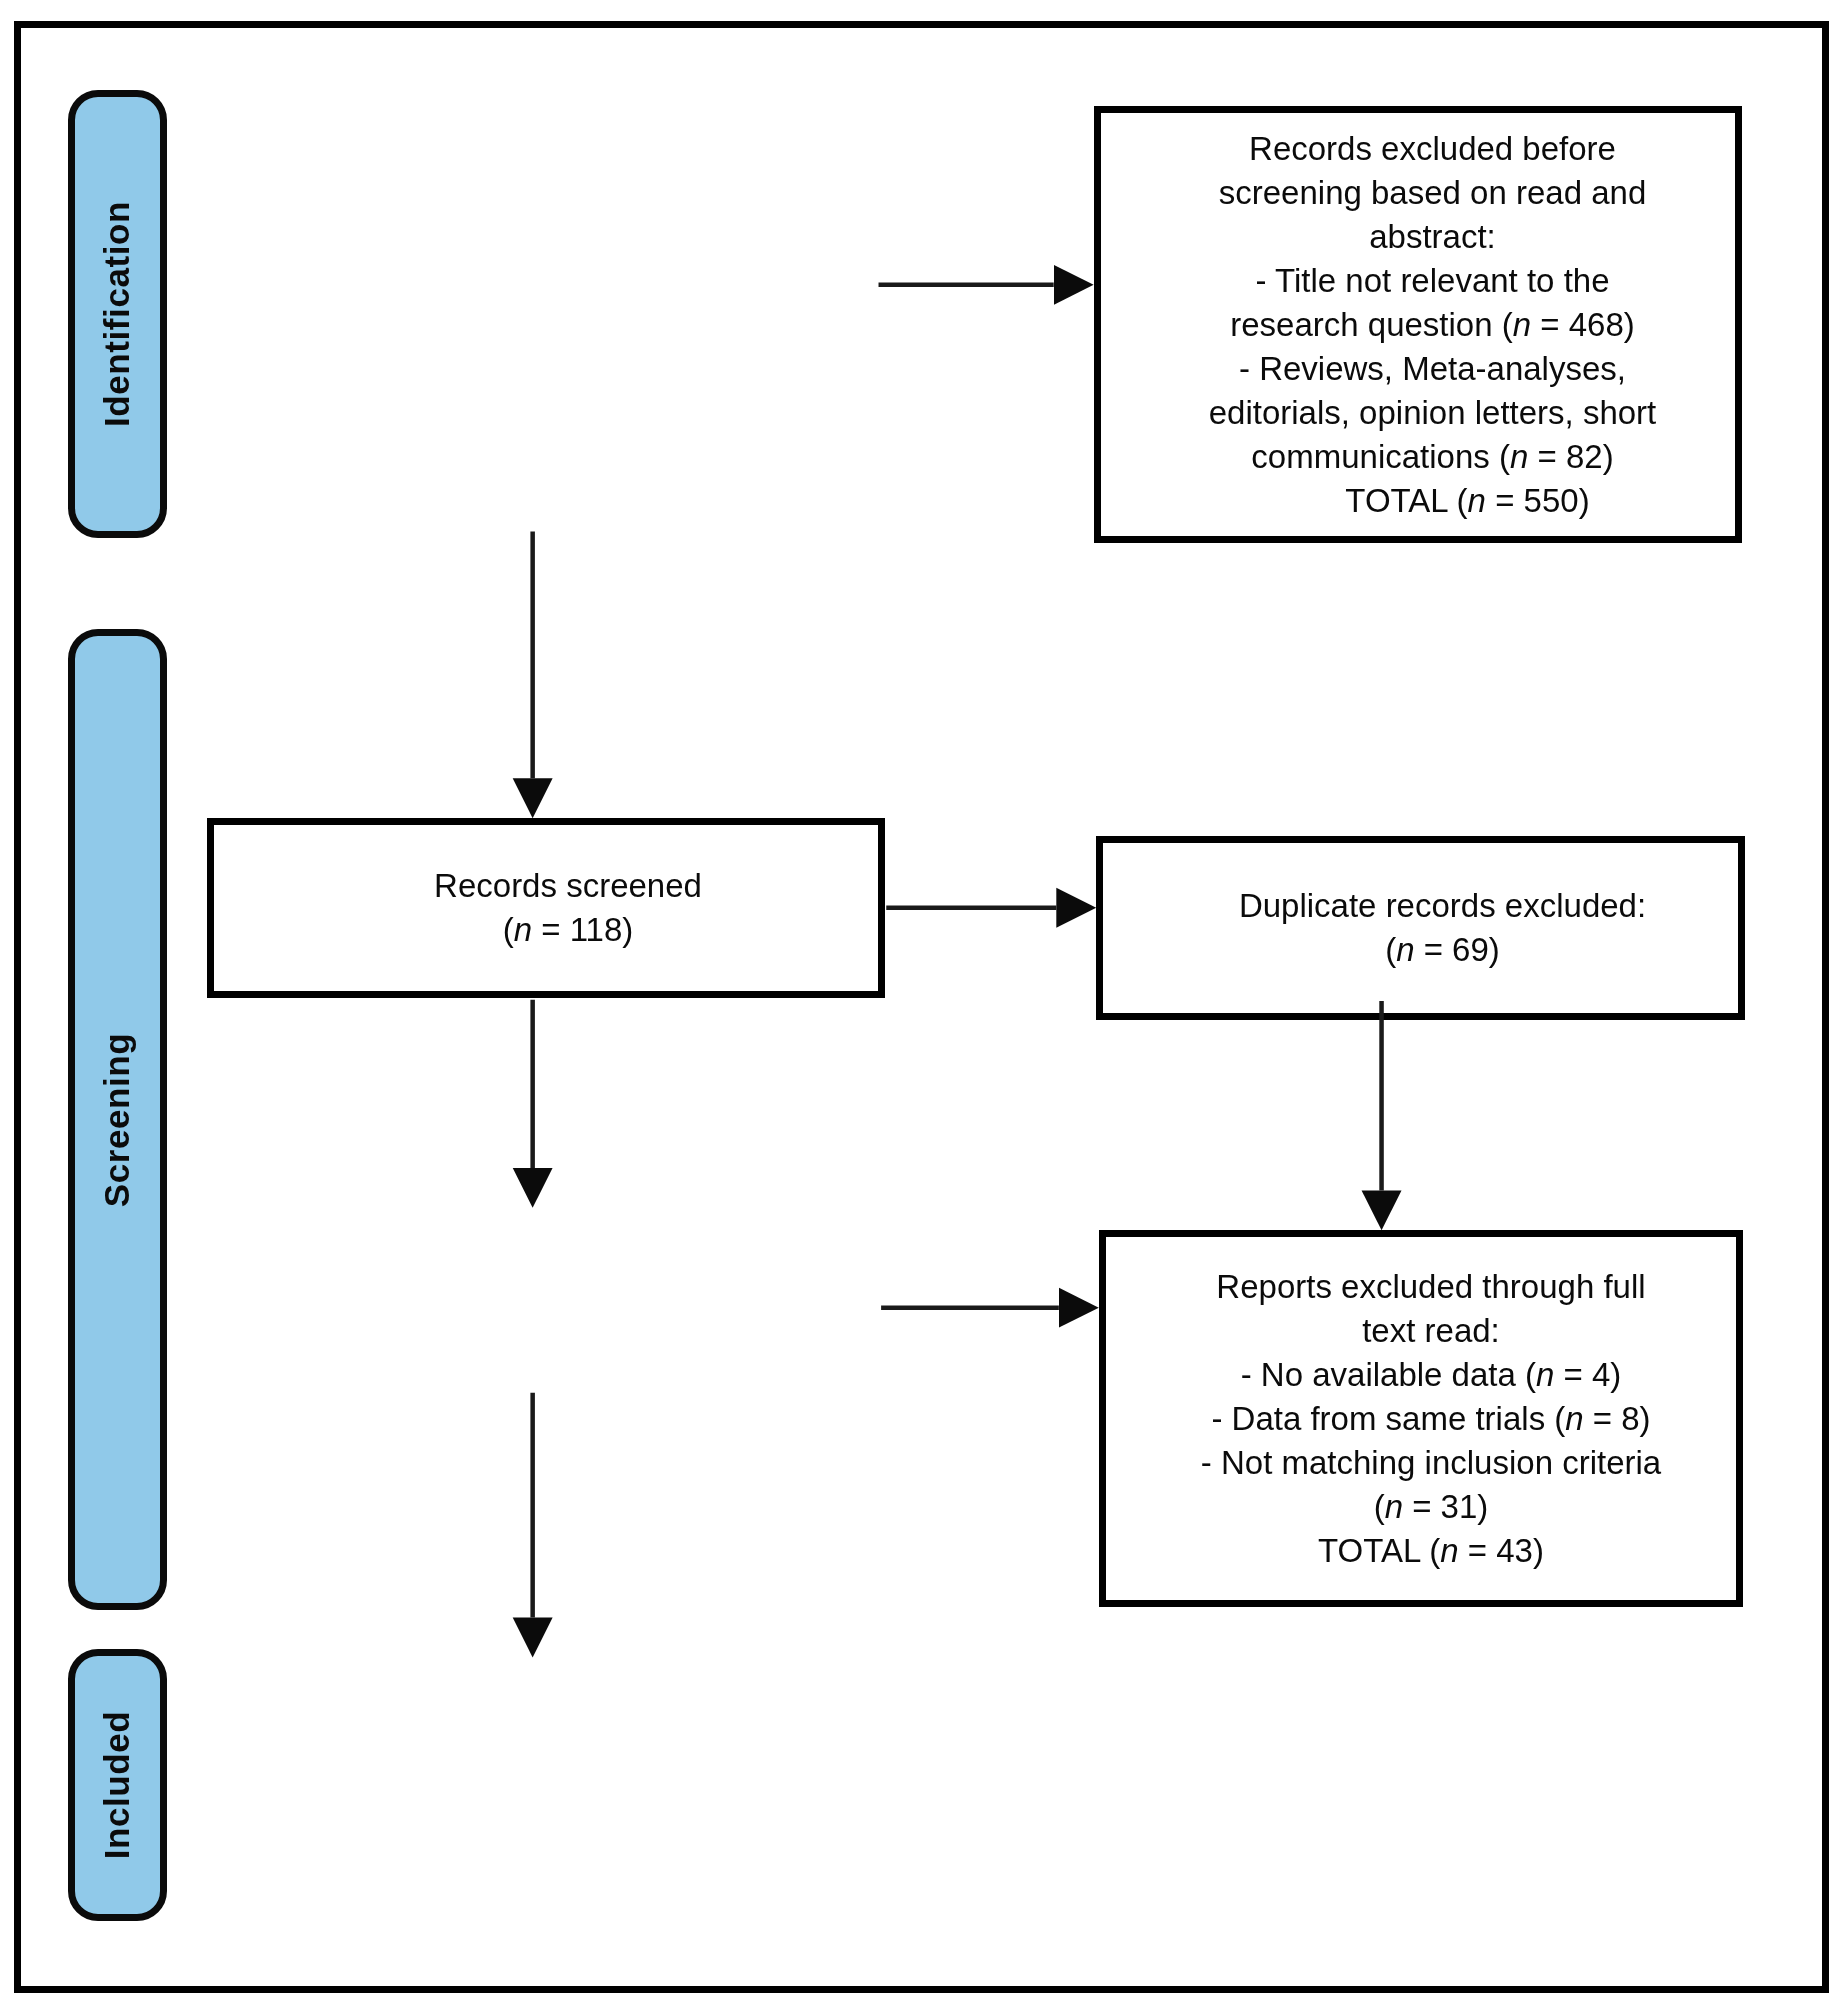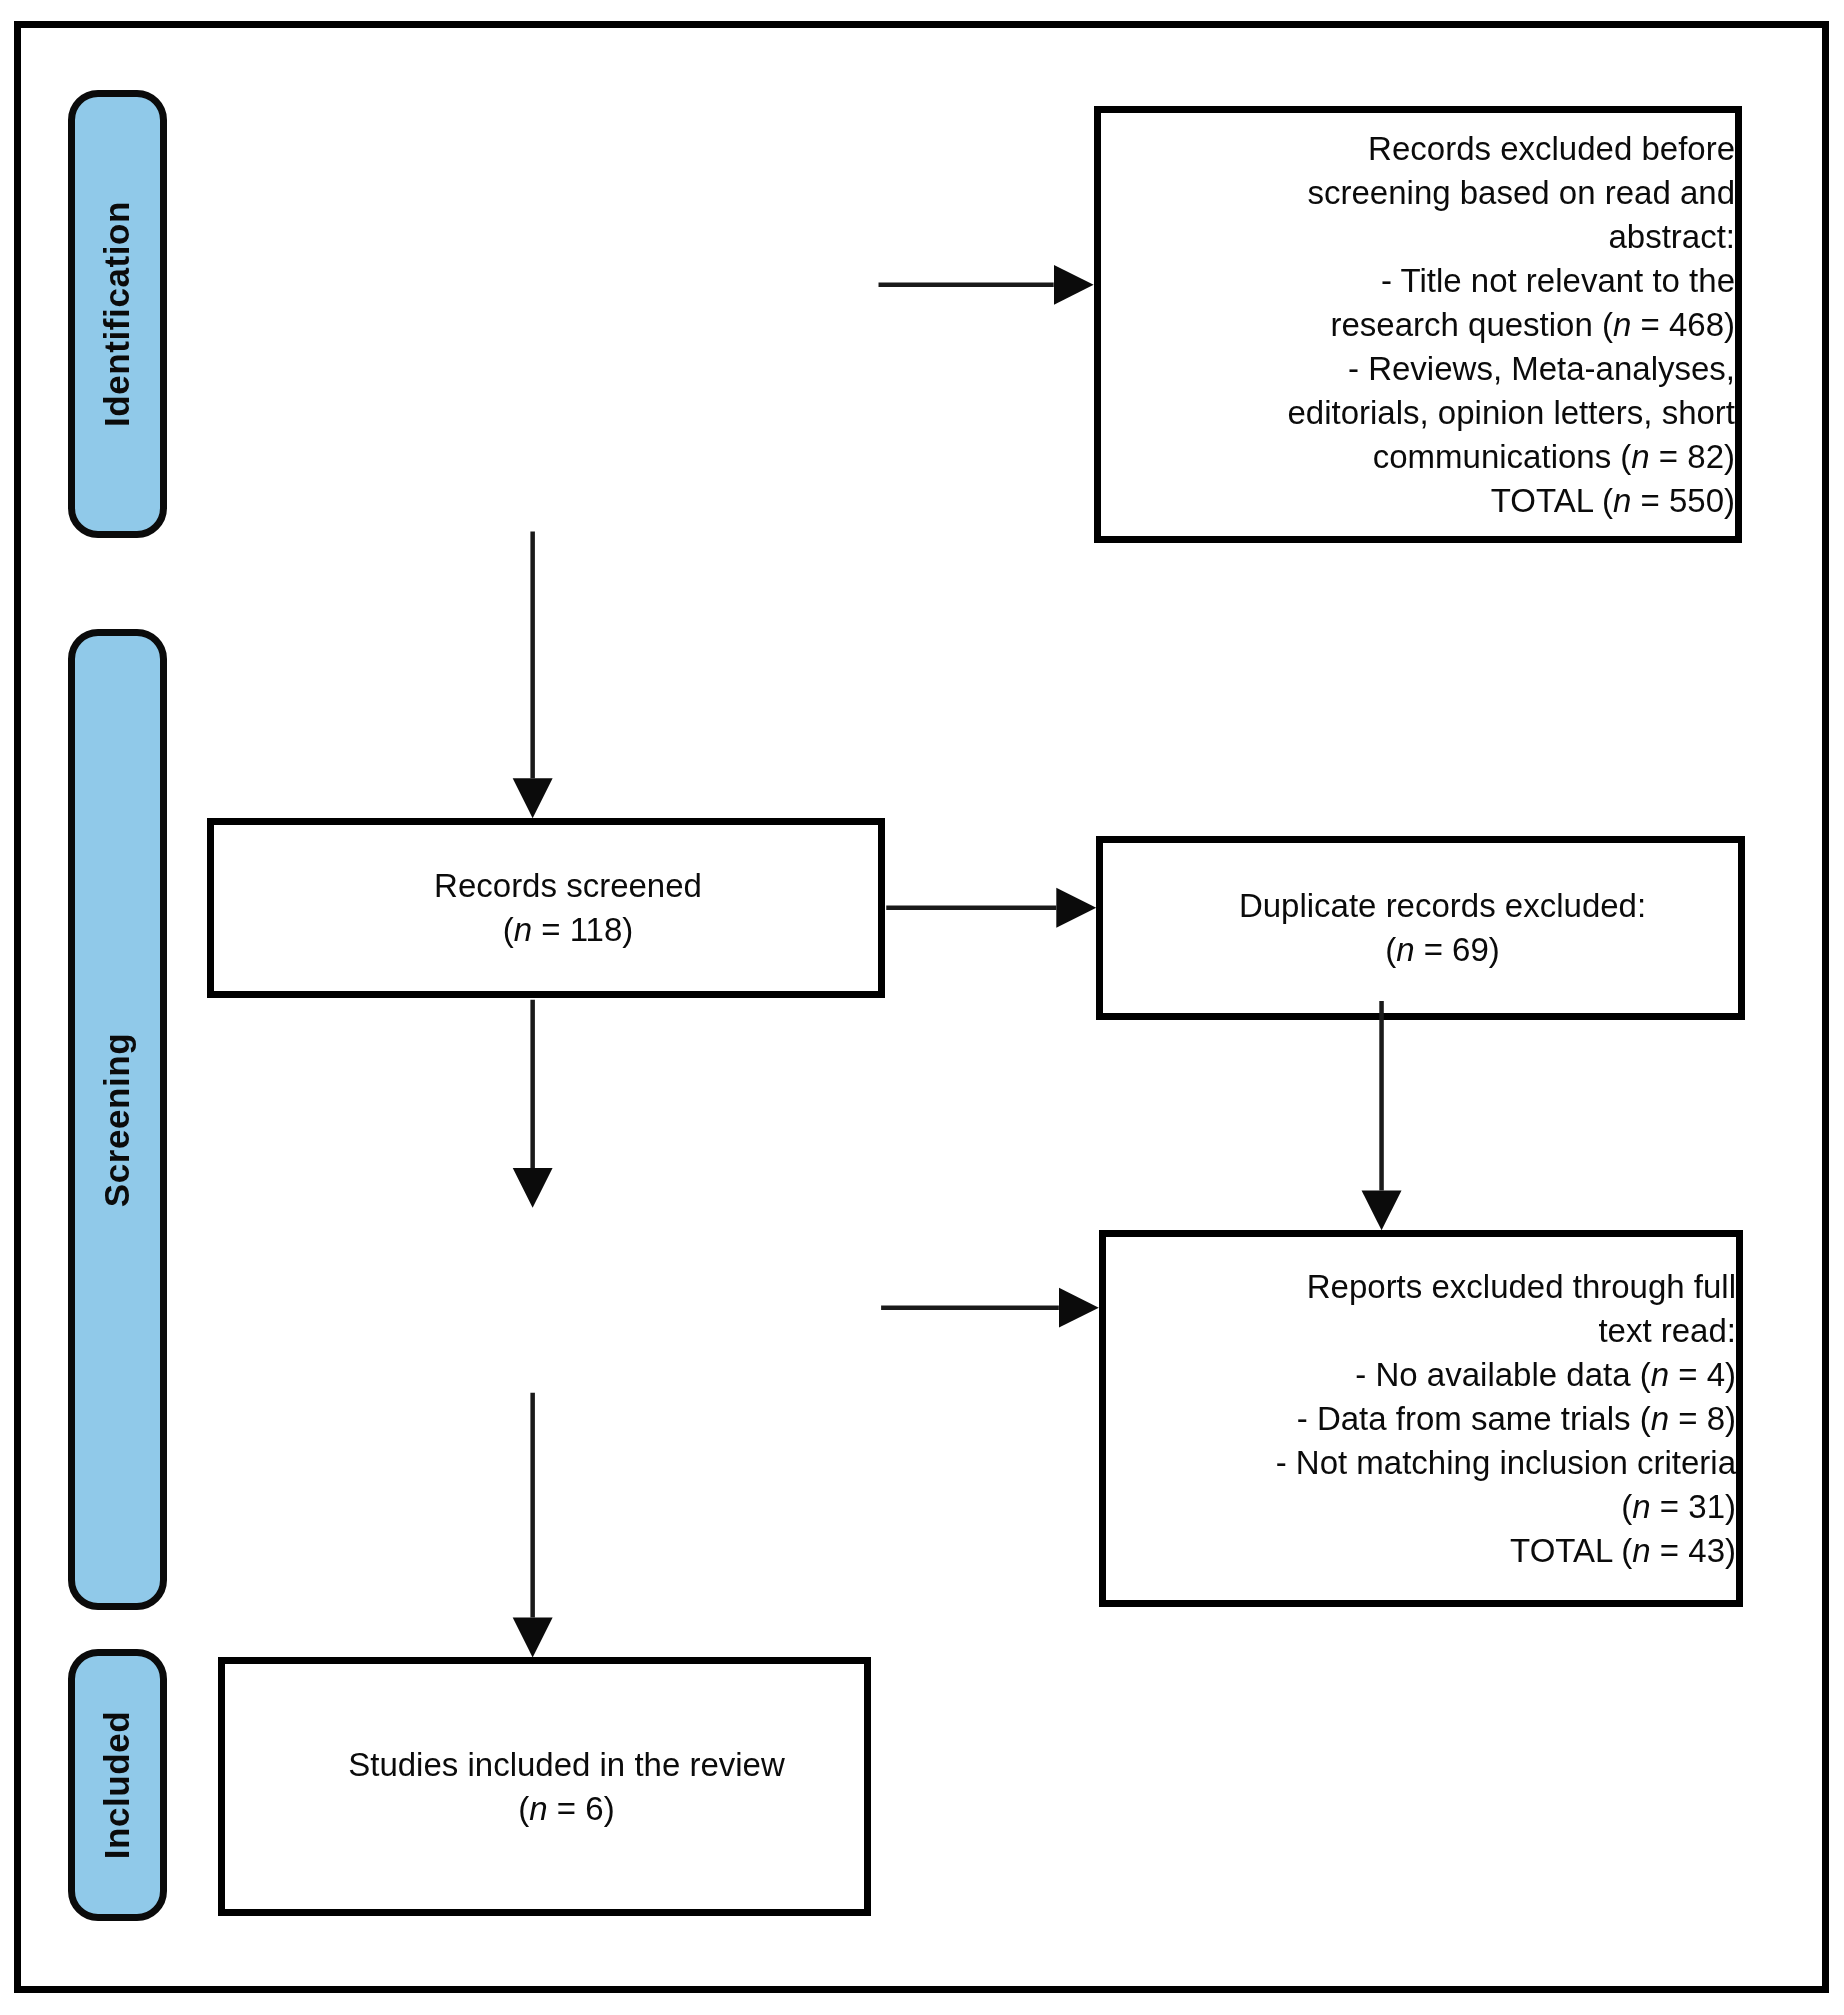--- a/index.html
+++ b/index.html
@@ -55,21 +55,21 @@
     color: #0b0b0b;
     font-size: 33px;
     line-height: 44px;
     display: flex;
     flex-direction: column;
     justify-content: center;
     padding-left: 44px;
   }
   .flowbox .line { white-space: nowrap; }
   .flowbox .line.indent { padding-left: 70px; }
-  .flowbox.left-text  { align-items: flex-end; text-align: left; }
+  .flowbox.left-text  { align-items: center; text-align: left; }
   .flowbox.center-text{ align-items: center;     text-align: center; }
 
   #box-identified { left: 225px;  top: 100px;  width: 652px; height: 430px; padding-left: 81px; }
   #box-excluded-screening { left: 1094px; top: 106px; width: 648px; height: 437px; padding-left: 29px; }
   #box-screened   { left: 207px;  top: 818px; width: 678px; height: 180px; }
   #box-duplicates { left: 1096px; top: 836px; width: 649px; height: 184px; }
   #box-assessed   { left: 225px;  top: 1208px; width: 654px; height: 184px; }
   #box-excluded-fulltext { left: 1099px; top: 1230px; width: 644px; height: 377px; padding-left: 20px; }
   #box-included-review { left: 218px; top: 1657px; width: 653px; height: 259px; }
 
@@ -125,24 +125,20 @@
   <div class="flowbox left-text" id="box-excluded-fulltext">
       <div class="line">Reports excluded through full</div>
       <div class="line">text read:</div>
       <div class="line">- No available data (<i>n</i> = 4)</div>
       <div class="line">- Data from same trials (<i>n</i> = 8)</div>
       <div class="line">- Not matching inclusion criteria</div>
       <div class="line">(<i>n</i> = 31)</div>
       <div class="line">TOTAL (<i>n</i> = 43)</div>
     </div>
 
-  <div class="flowbox center-text" id="box-included-review">
-      <div class="line">Studies included in the review</div>
-      <div class="line">(<i>n</i> = 6)</div>
-    </div>
 
   <svg id="arrow-layer" viewBox="0 0 2863 3128" xmlns="http://www.w3.org/2000/svg">
     <defs>
       <marker id="ah" markerUnits="userSpaceOnUse" markerWidth="70" markerHeight="66" refX="0" refY="33" orient="auto">
         <path d="M0,2 L62,33 L0,64 Z" fill="#0b0b0b"></path>
       </marker>
     </defs>
     <g stroke="#1a1a1a" stroke-width="7" fill="none">
       <line x1="1364" y1="442" x2="1636" y2="442" marker-end="url(#ah)"></line>
       <line x1="827" y1="825" x2="827" y2="1208" marker-end="url(#ah)"></line>

